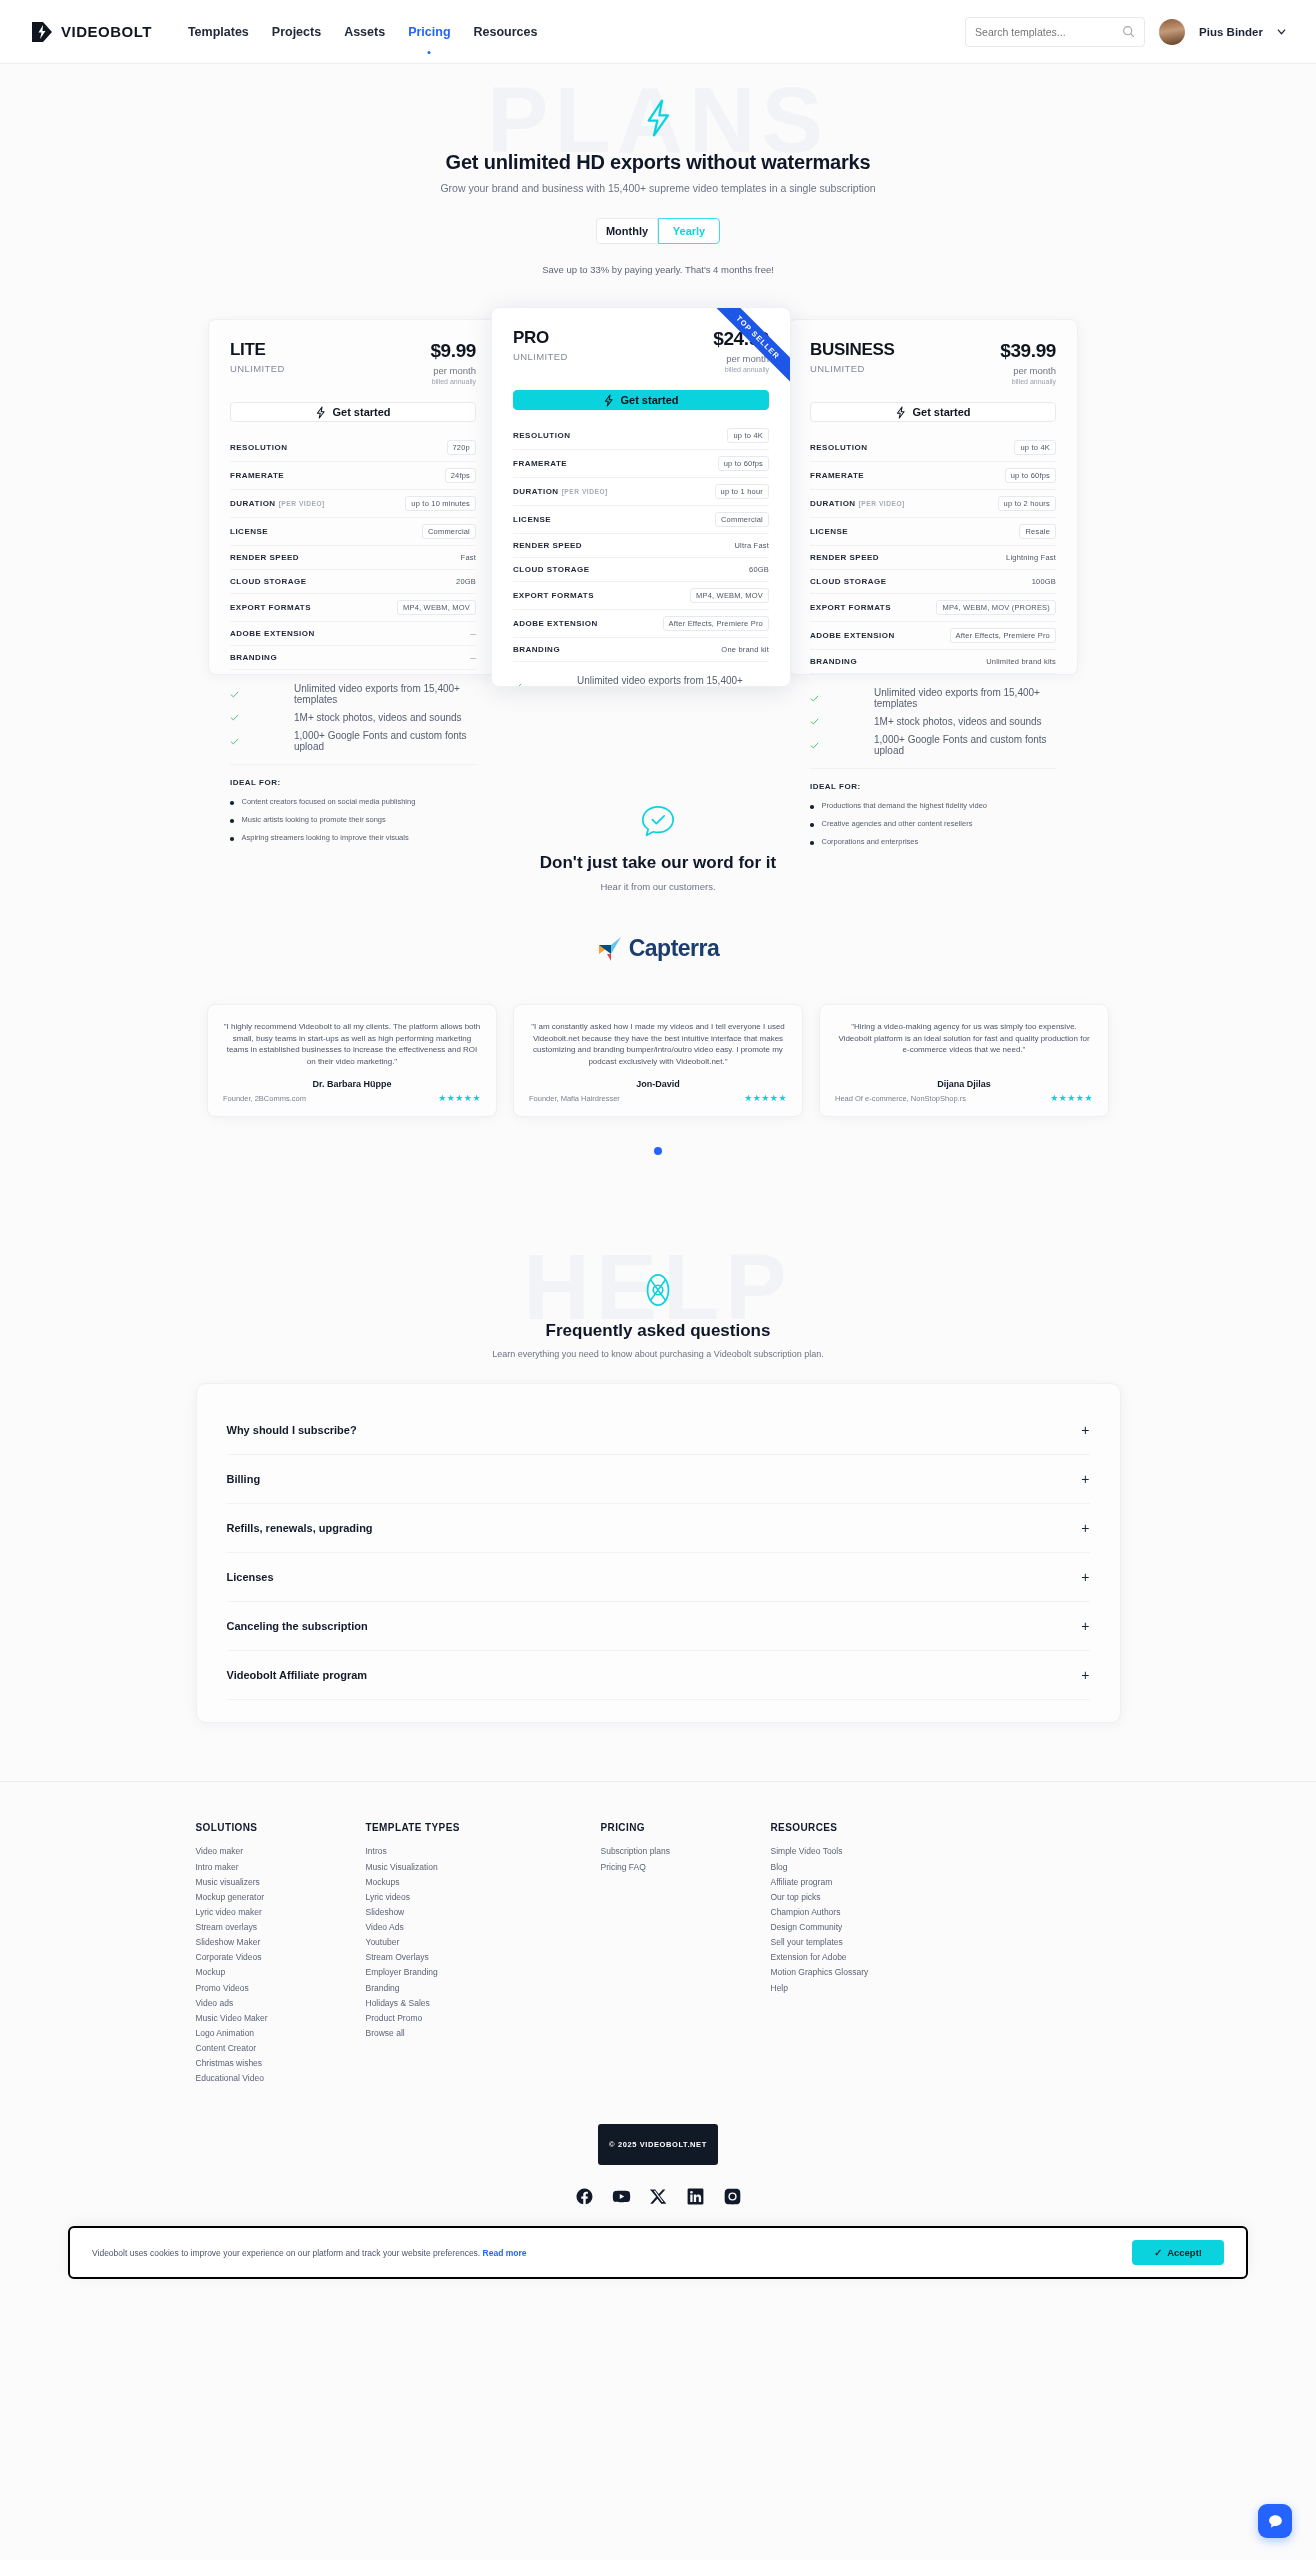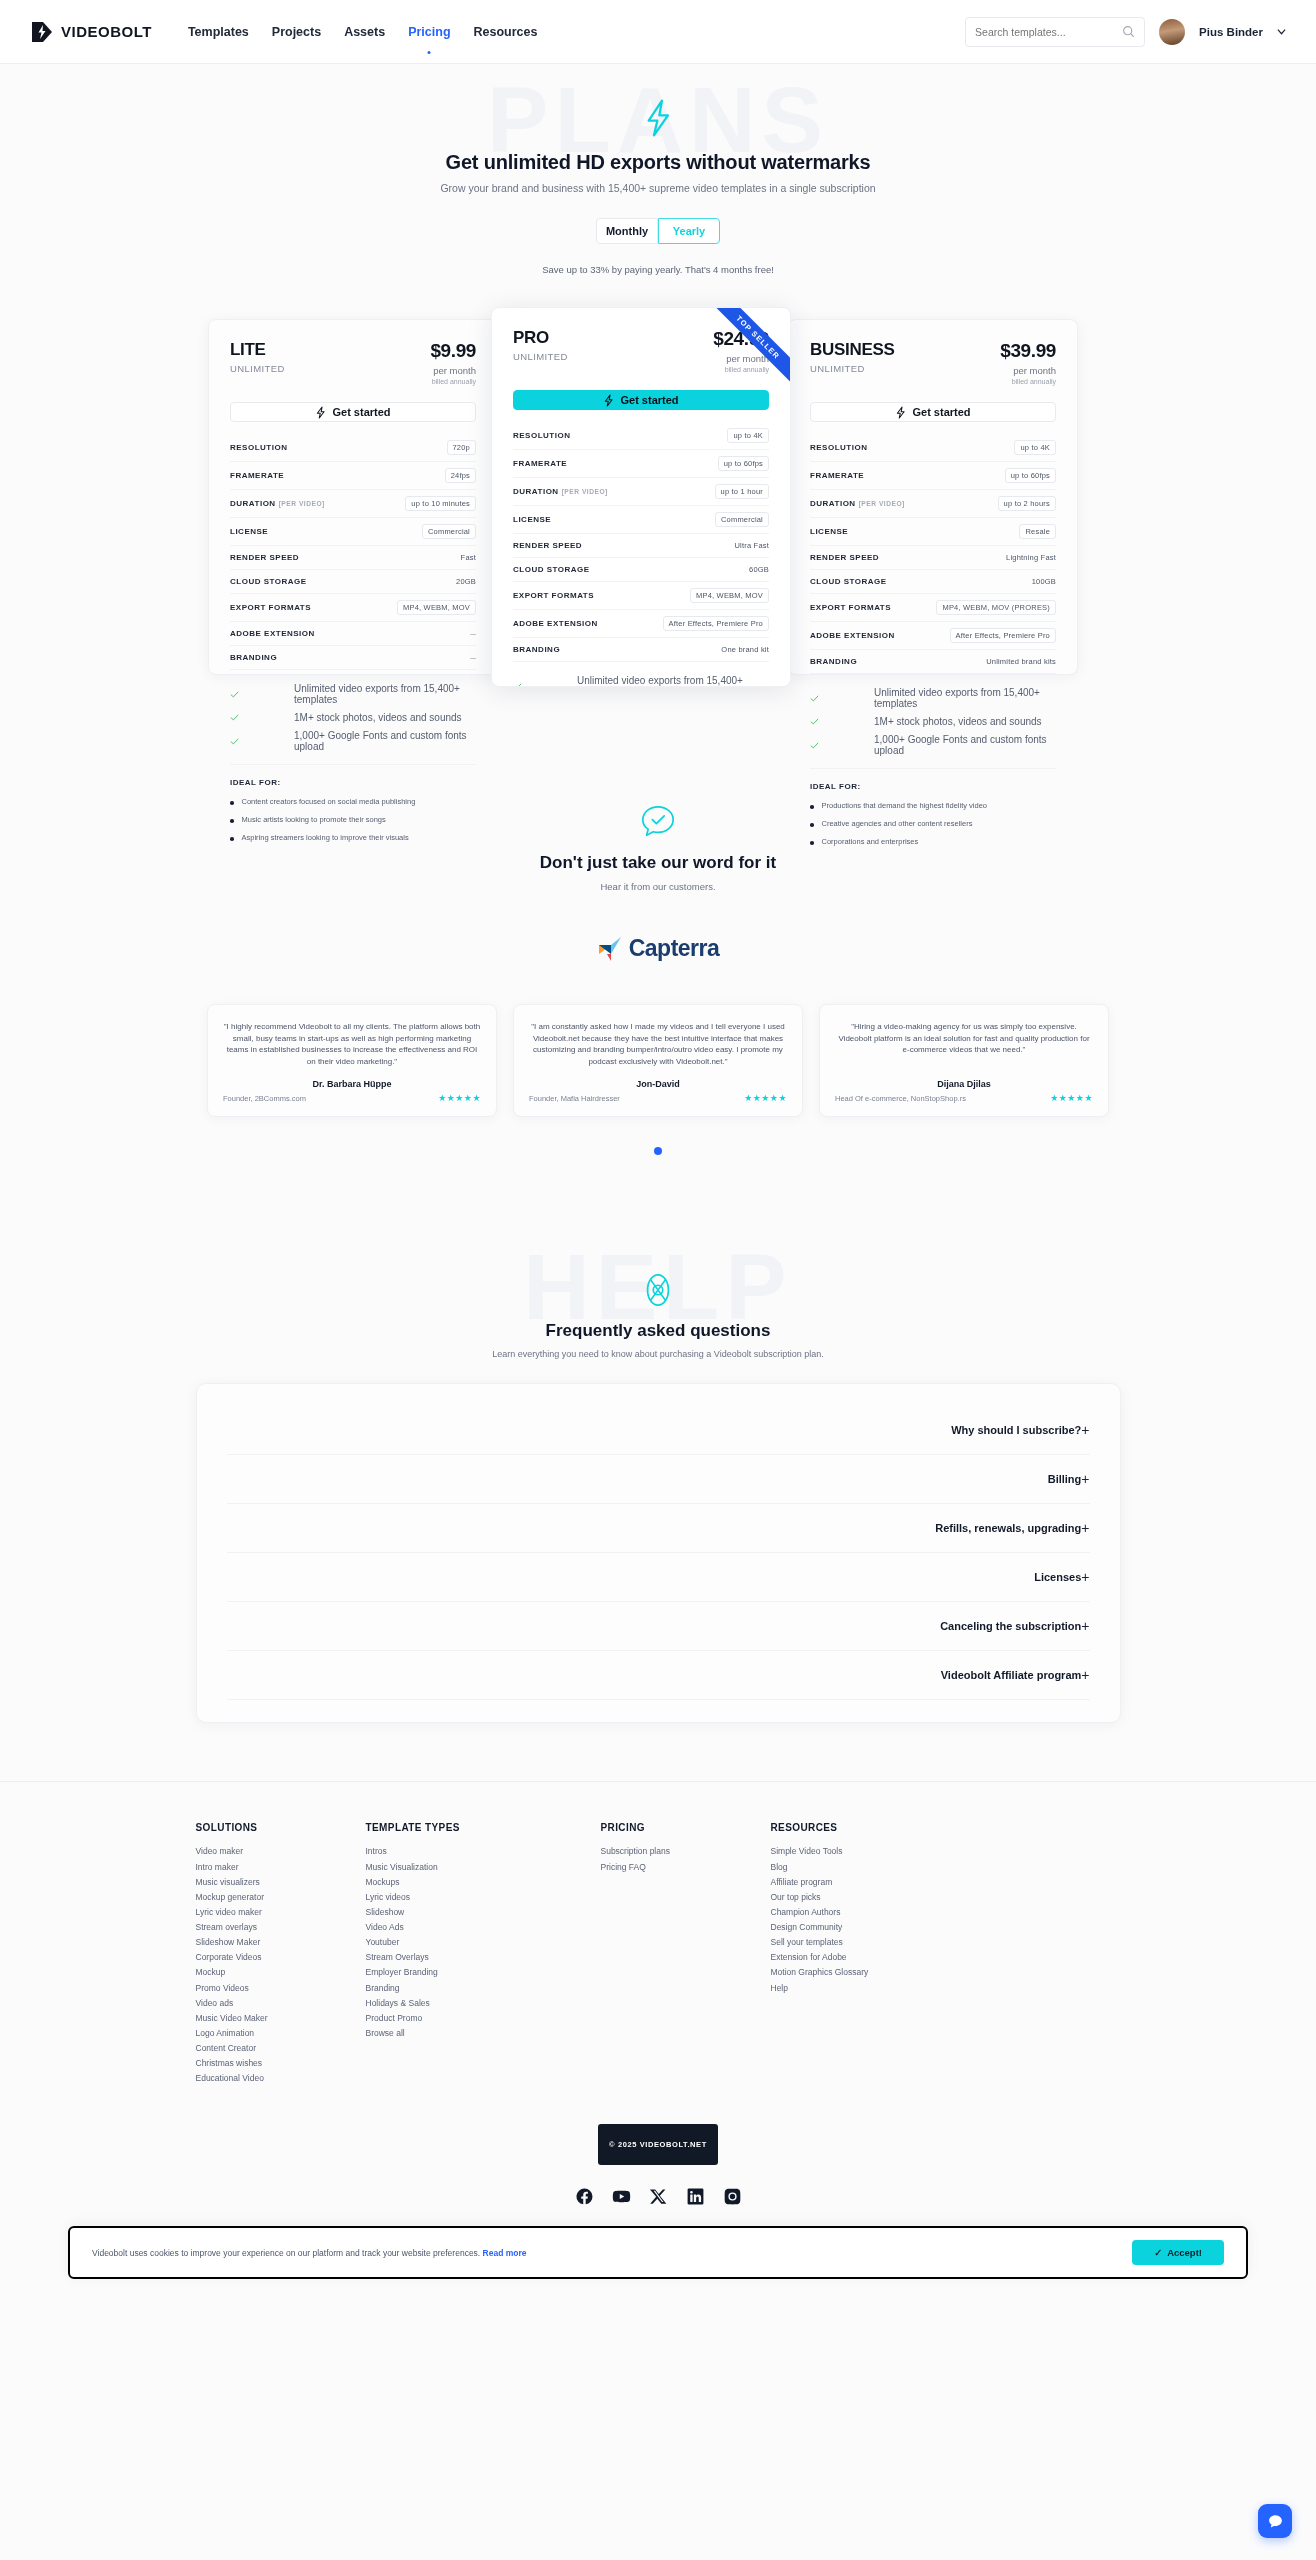--- a/index.html
+++ b/index.html
@@ -181,21 +181,21 @@
   .faq-inner { position: relative; z-index: 1; padding-top: 30px; }
   .life-icon { width: 38px; height: 38px; margin-bottom: 8px; }
   .faq-title { font-size: 17px; font-weight: 800; color: #101728; }
   .faq-sub { font-size: 9px; color: #6c7382; margin-top: 8px; }
   .faq-box {
     width: 925px; margin: 24px auto 0; background: #fdfdfe; border: 1px solid #eef0f3;
     border-radius: 10px; box-shadow: 0 2px 14px rgba(22,30,46,.05);
     padding: 22px 30px 22px; text-align: left;
   }
   .faq-row {
-    display: flex; align-items: center; justify-content: flex-end;
+    display: flex; align-items: center; justify-content: space-between;
     padding: 17px 0; border-bottom: 1px solid #f0f2f5; cursor: pointer;
   }
   .faq-q { font-size: 11px; font-weight: 800; color: #121a29; }
   .faq-plus { font-size: 14px; color: #1b2436; font-weight: 400; line-height: 1; }
 
   
   .footer { border-top: 1px solid #eceef1; background: #fbfbfc; padding: 40px 0 0; margin-top: 18px; }
   .fcols { width: 925px; margin: 0 auto; display: flex; }
   .fcol { width: 170px; }
   .fcol.wide { width: 235px; }

